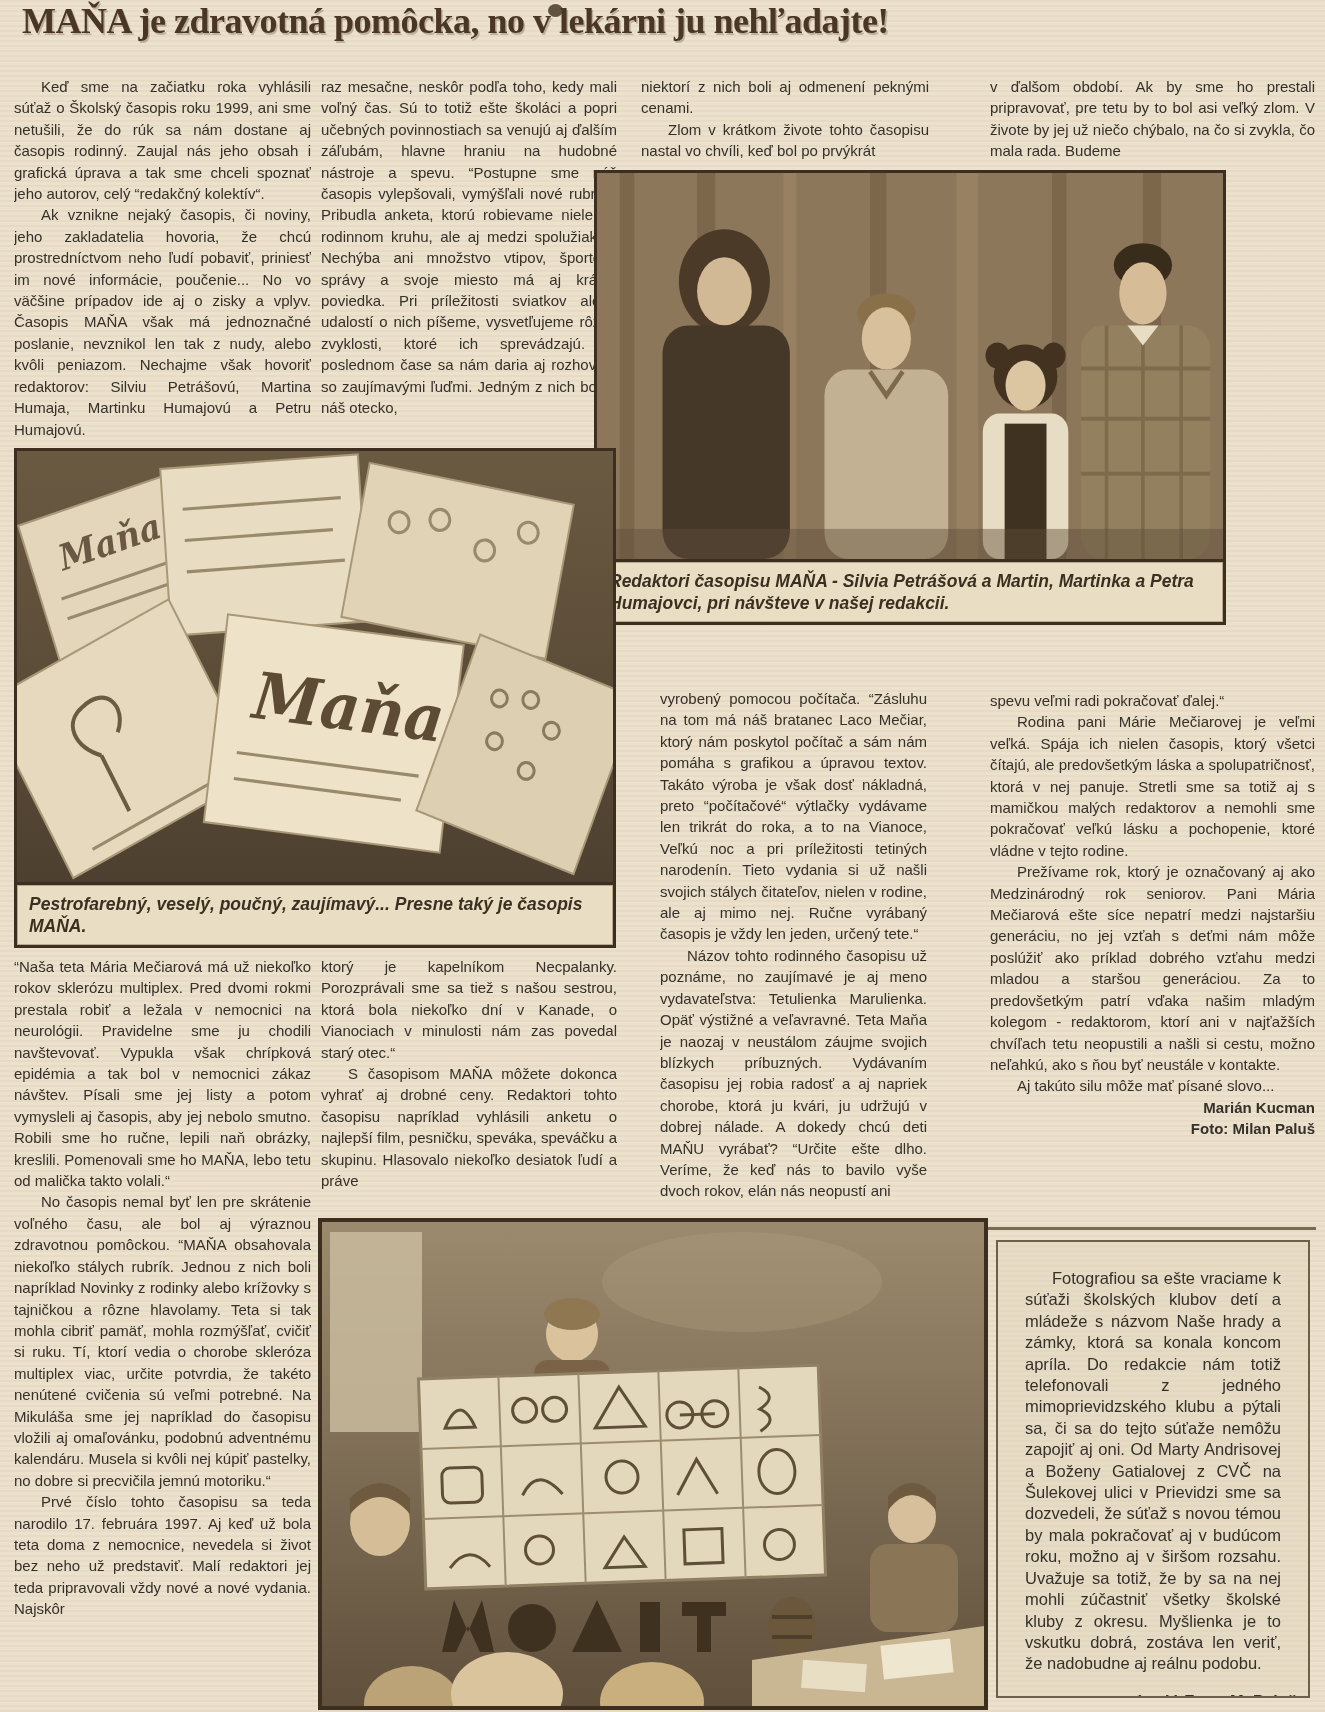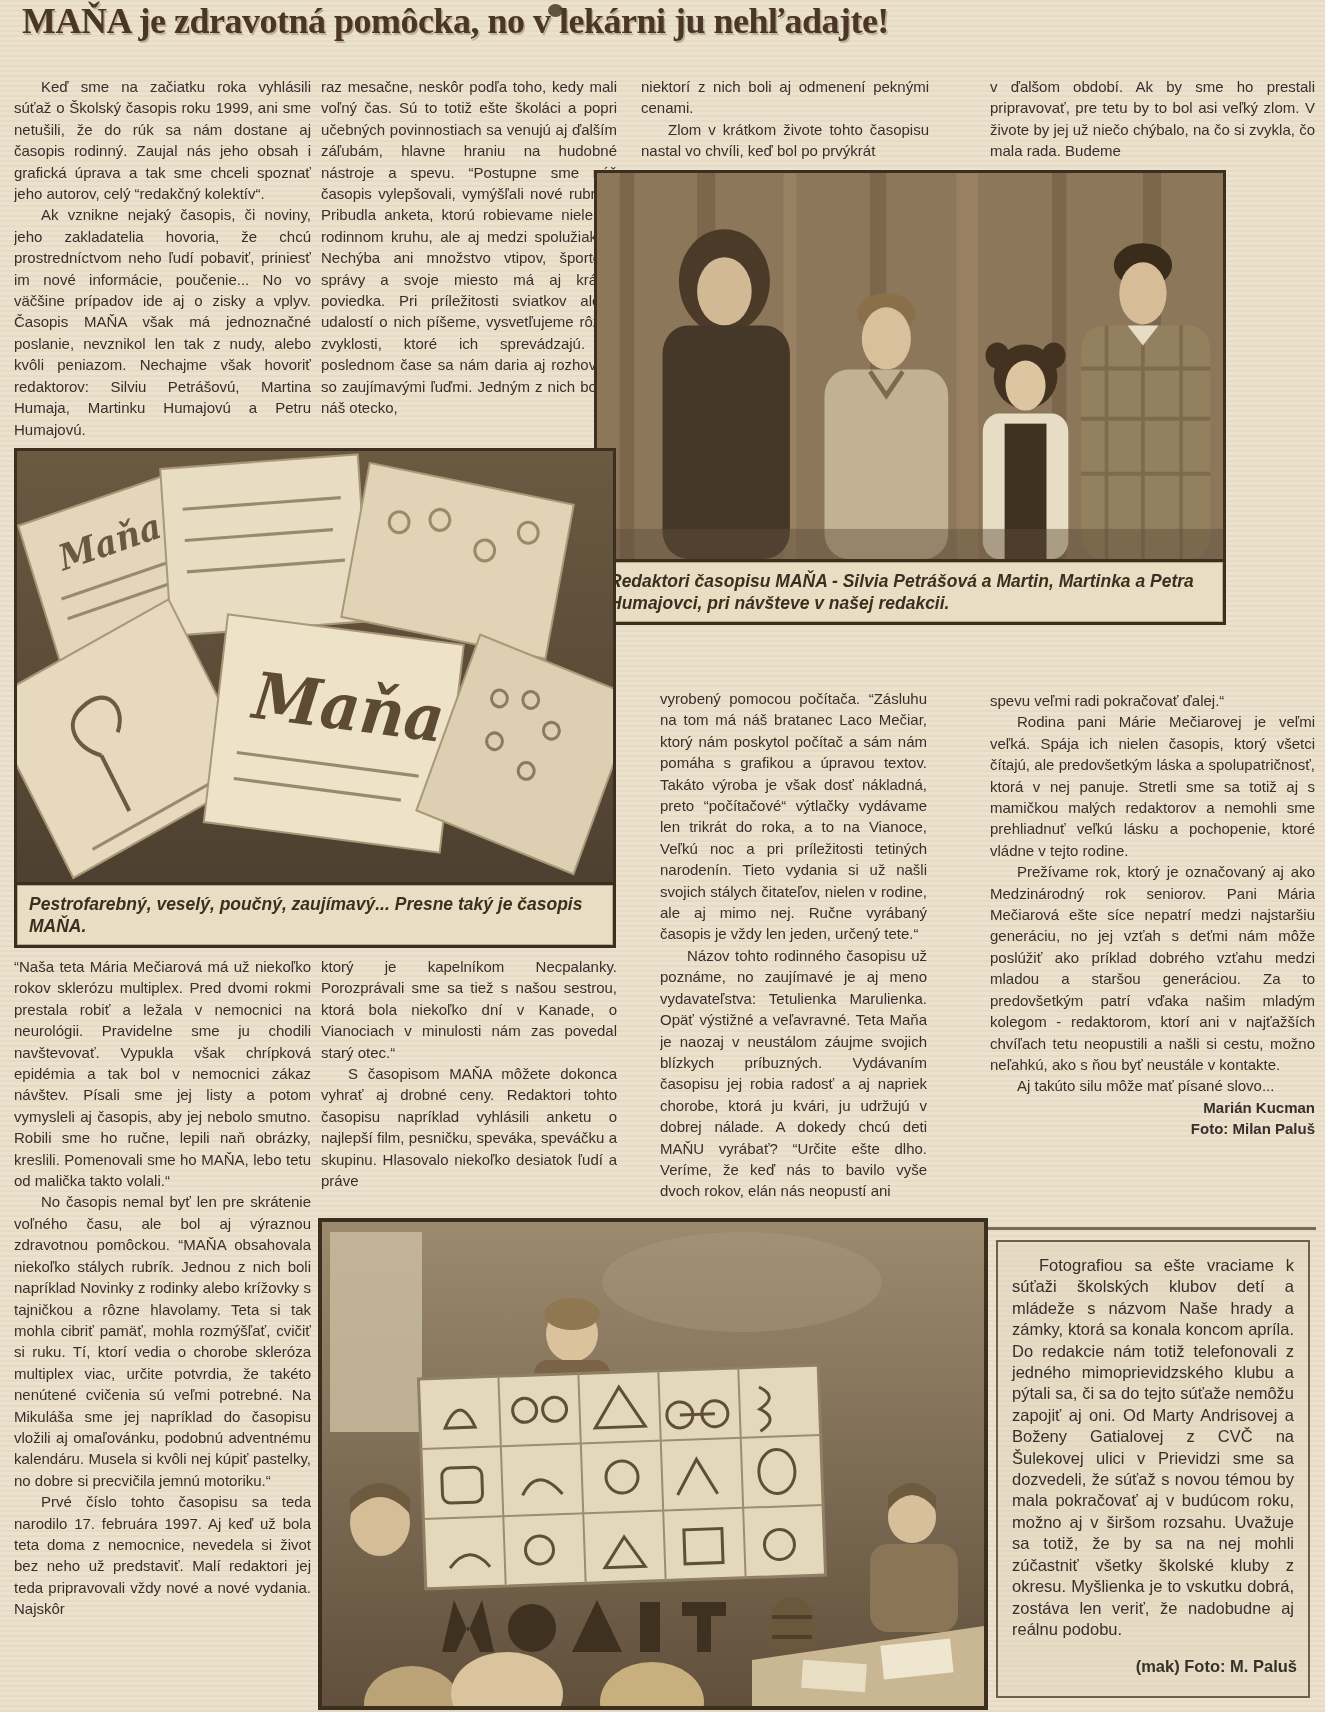--- a/index.html
+++ b/index.html
@@ -28,21 +28,21 @@
     box-shadow:inset 0 0 0 1px #b9a88b;
   }
   .photoframe{position:absolute;border:4px solid #3c2f1f;box-sizing:border-box;background:#8d775b;overflow:hidden;box-shadow:inset 0 0 0 2px #c8b röda;}
   .photoframe svg{display:block;width:100%;height:100%;}
   .divider{position:absolute;background:#7b6a53;}
   .bottomnote{
     position:absolute;border:2px solid #6f5f49;box-sizing:border-box;
     padding:10px 11px;text-align:justify;font-size:16.5px;line-height:21.4px;color:#35302a;overflow:hidden;
     background:rgba(222,209,184,.35);
   }
-  .bottomnote p{margin:3px;}
+  .bottomnote p{margin:16px;}
   .bottomnote p.ind{text-indent:27px;}
   .credit{text-align:right;font-weight:bold;margin-top:16px;}
 </style>
 </head>
 <body>
 
 <div class="page">
 
   <h1 class="headline">MAŇA je zdravotná pomôcka, no v lekárni ju nehľadajte!</h1>
   <div class="smudge"></div>
@@ -167,21 +167,21 @@
     <div class="caption">Pestrofarebný, veselý, poučný, zaujímavý... Presne taký je časopis MAŇA.</div>
   </div>
 
   <div class="col" style="left:660px;top:688px;width:267px;height:534px">
     <p>vyrobený pomocou počítača. “Zásluhu na tom má náš bratanec Laco Mečiar, ktorý nám poskytol počítač a sám nám pomáha s grafikou a úpravou textov. Takáto výroba je však dosť nákladná, preto “počítačové“ výtlačky vydávame len trikrát do roka, a to na Vianoce, Veľkú noc a pri príležitosti tetiných narodenín. Tieto vydania si už našli svojich stálych čitateľov, nielen v rodine, ale aj mimo nej. Ručne vyrábaný časopis je vždy len jeden, určený tete.“</p>
     <p class="ind">Názov tohto rodinného časopisu už poznáme, no zaujímavé je aj meno vydavateľstva: Tetulienka Marulienka. Opäť výstižné a veľavravné. Teta Maňa je naozaj v neustálom záujme svojich blízkych príbuzných. Vydávaním časopisu jej robia radosť a aj napriek chorobe, ktorá ju kvári, ju udržujú v dobrej nálade. A dokedy chcú deti MAŇU vyrábať? “Určite ešte dlho. Veríme, že keď nás to bavilo vyše dvoch rokov, elán nás neopustí ani</p>
   </div>
 
   <div class="col" style="left:990px;top:690px;width:325px;height:515px">
     <p>spevu veľmi radi pokračovať ďalej.“</p>
-    <p class="ind">Rodina pani Márie Mečiarovej je veľmi veľká. Spája ich nielen časopis, ktorý všetci čítajú, ale predovšetkým láska a spolupatričnosť, ktorá v nej panuje. Stretli sme sa totiž aj s mamičkou malých redaktorov a nemohli sme prehliadnuť veľkú lásku a pochopenie, ktoré vládne v tejto rodine.</p>
+    <p class="ind">Rodina pani Márie Mečiarovej je veľmi veľká. Spája ich nielen časopis, ktorý všetci čítajú, ale predovšetkým láska a spolupatričnosť, ktorá v nej panuje. Stretli sme sa totiž aj s mamičkou malých redaktorov a nemohli sme pokračovať veľkú lásku a pochopenie, ktoré vládne v tejto rodine.</p>
     <p class="ind">Prežívame rok, ktorý je označovaný aj ako Medzinárodný rok seniorov. Pani Mária Mečiarová ešte síce nepatrí medzi najstaršiu generáciu, no jej vzťah s deťmi nám môže poslúžiť ako príklad dobrého vzťahu medzi mladou a staršou generáciou. Za to predovšetkým patrí vďaka našim mladým kolegom - redaktorom, ktorí ani v najťažších chvíľach tetu neopustili a našli si cestu, možno neľahkú, ako s ňou byť neustále v kontakte.</p>
     <p class="ind">Aj takúto silu môže mať písané slovo...</p>
     <div class="bylines">
       <div>Marián Kucman</div>
       <div>Foto: Milan Paluš</div>
     </div>
   </div>
 
   <div class="col" style="left:14px;top:956px;width:297px;height:752px">
     <p>“Naša teta Mária Mečiarová má už niekoľko rokov sklerózu multiplex. Pred dvomi rokmi prestala robiť a ležala v nemocnici na neurológii. Pravidelne sme ju chodili navštevovať. Vypukla však chrípková epidémia a tak bol v nemocnici zákaz návštev. Písali sme jej listy a potom vymysleli aj časopis, aby jej nebolo smutno. Robili sme ho ručne, lepili naň obrázky, kreslili. Pomenovali sme ho MAŇA, lebo tetu od malička takto volali.“</p>

